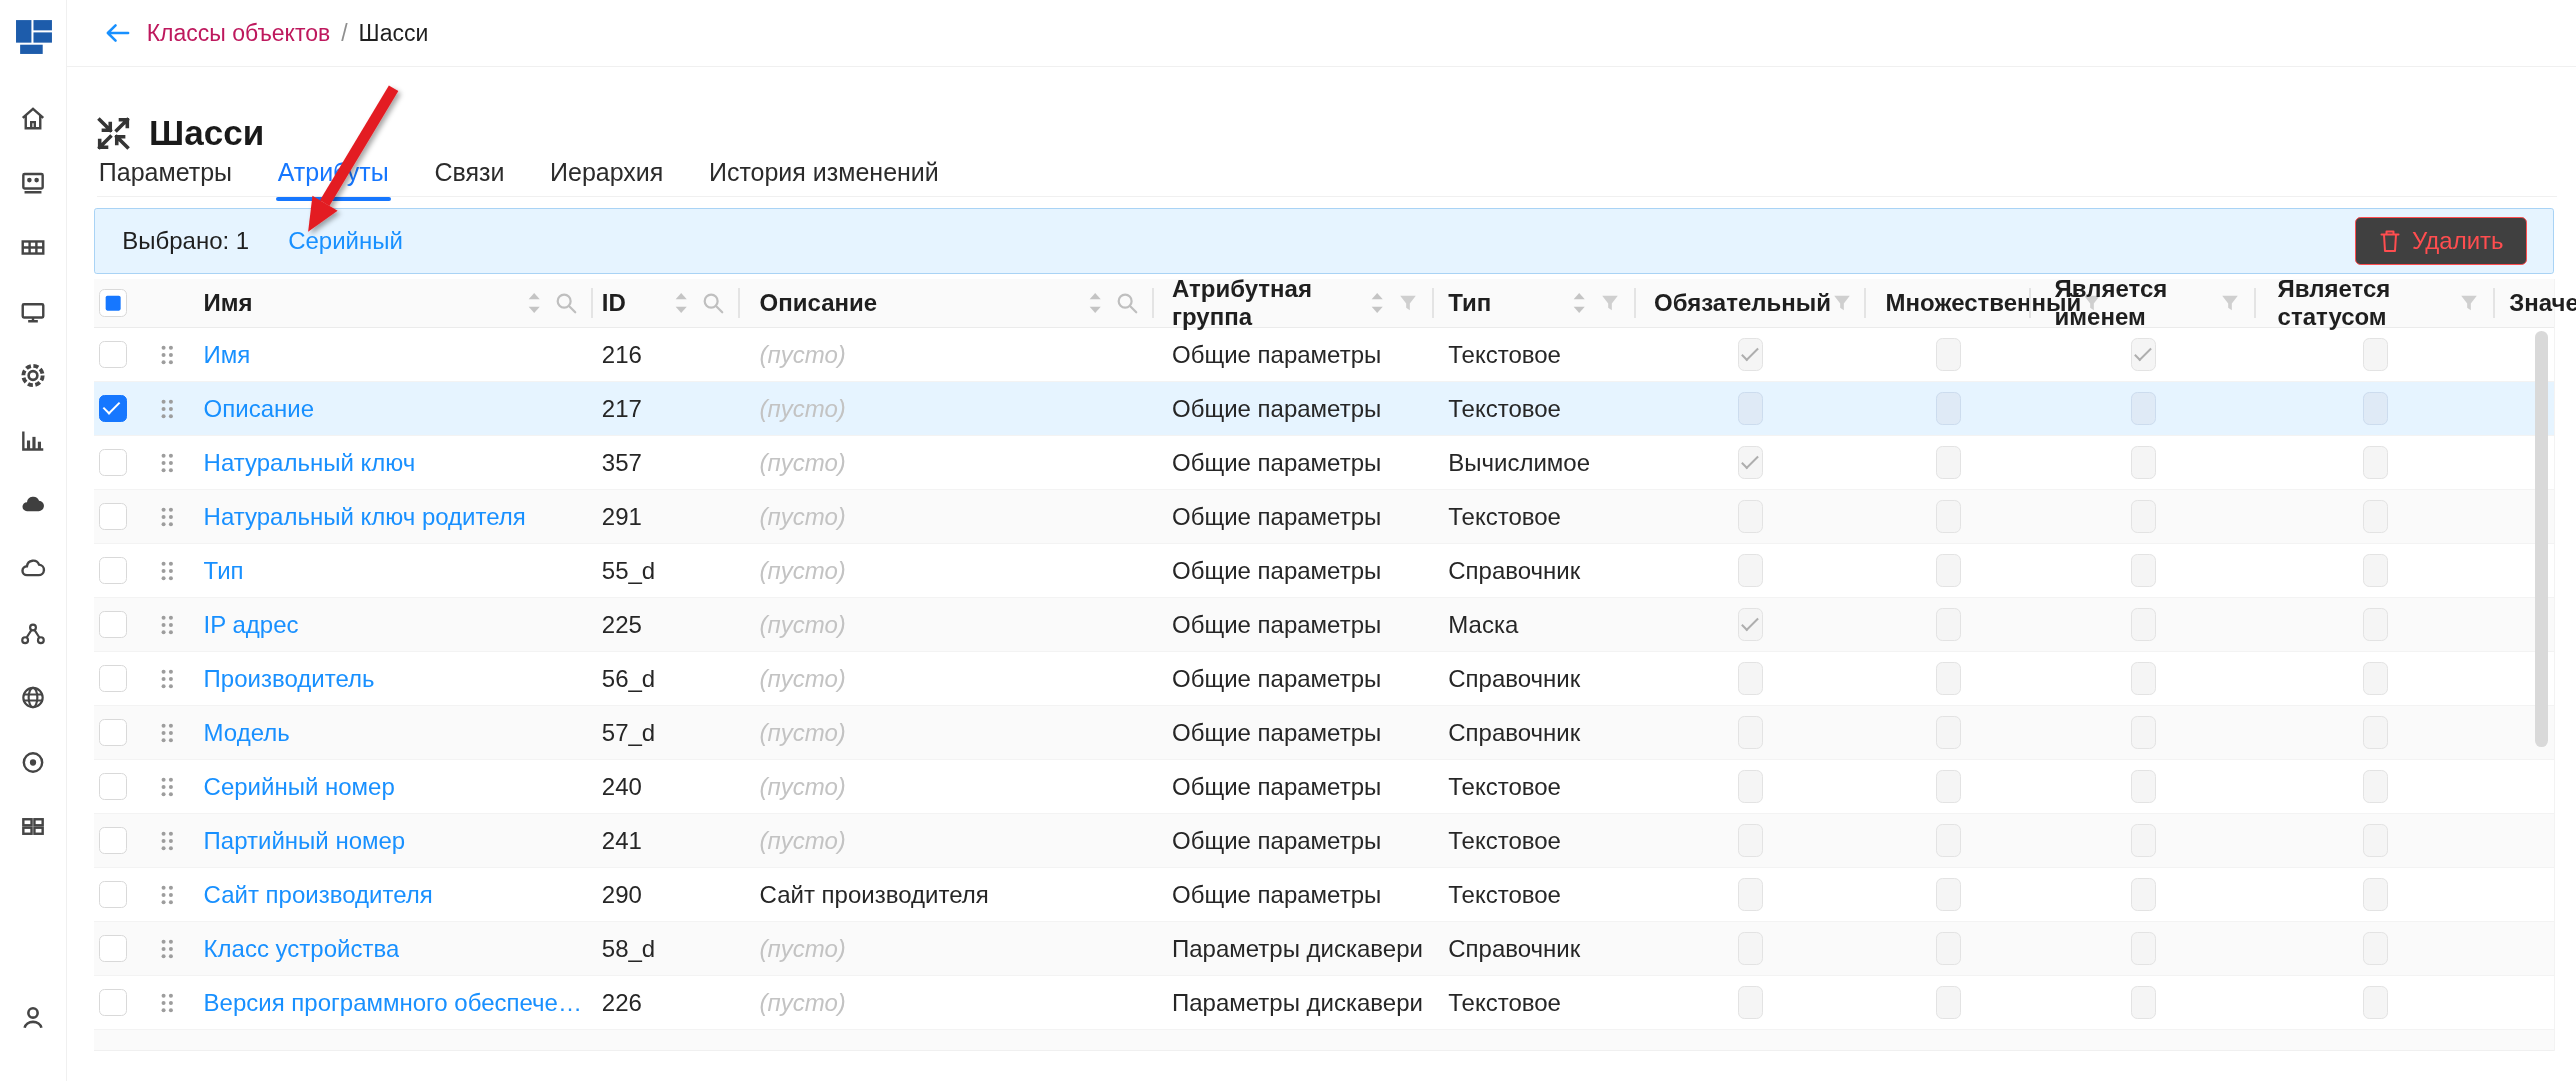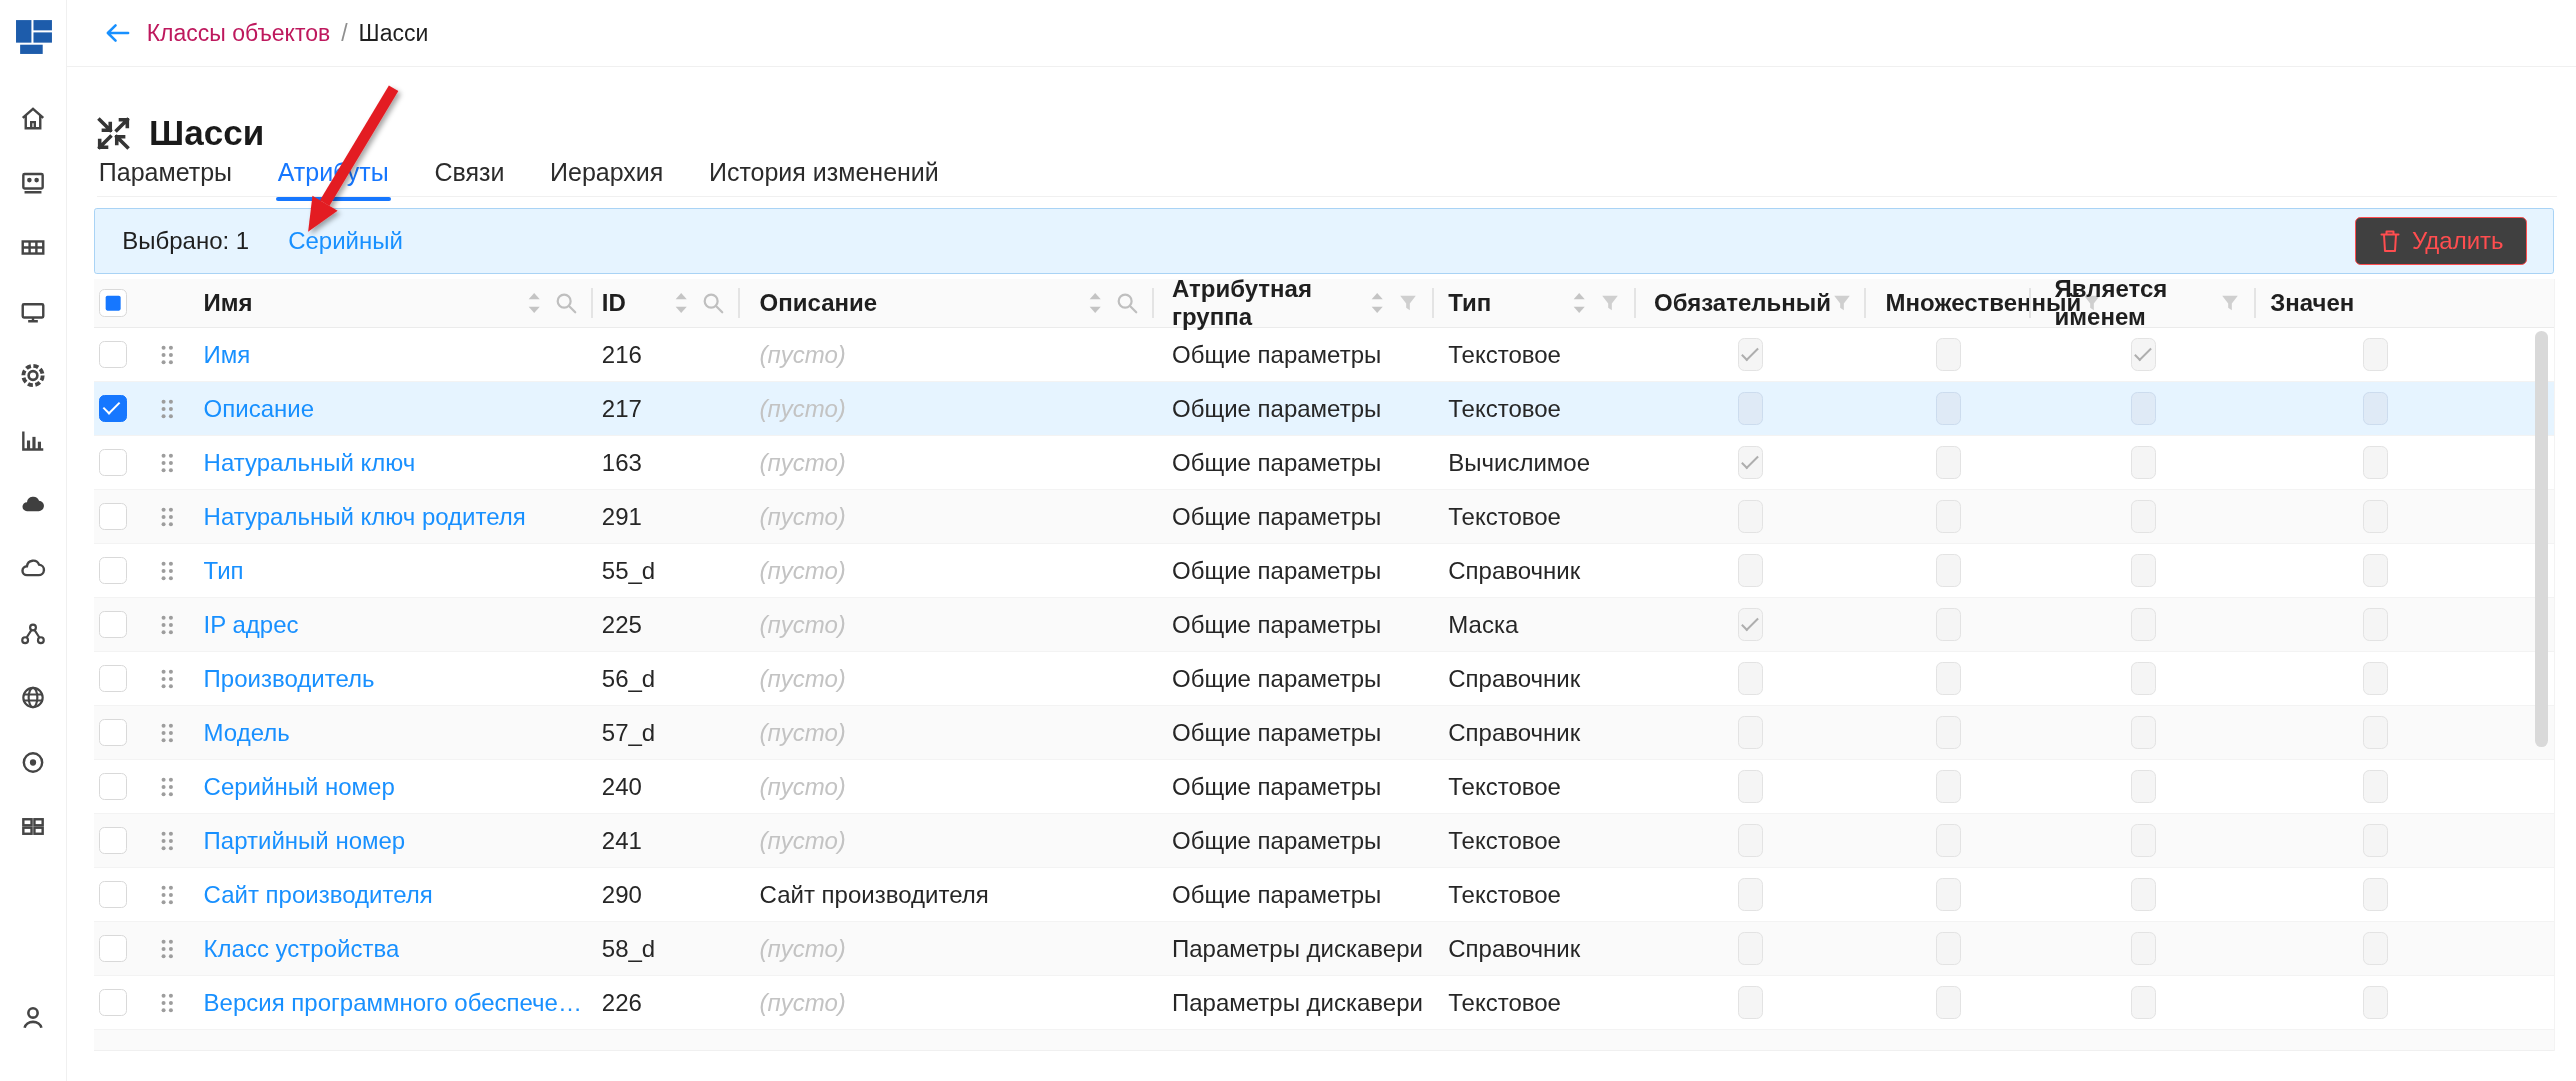--- a/index.html
+++ b/index.html
@@ -357,20 +357,30 @@
       <div class="th c9 sep">
         <span>Является именем</span>
         <span class="hicons">
           <span>
               <svg viewBox="0 0 24 24" width="22" height="22">
                 <path d="M3.5 4 H20.5 L14 12.5 V20 L10 17.2 V12.5 Z" fill="#cfcfcf"></path>
               </svg>
             </span>
         </span>
       </div>
+      <div class="th c10 sep">
+        <span>Является статусом</span>
+        <span class="hicons">
+          <span>
+              <svg viewBox="0 0 24 24" width="22" height="22">
+                <path d="M3.5 4 H20.5 L14 12.5 V20 L10 17.2 V12.5 Z" fill="#cfcfcf"></path>
+              </svg>
+            </span>
+        </span>
+      </div>
       <div class="th c11">
         <span>Значен</span>
       </div>
     </div>
 
     <div id="tbody">
   <div class="tr">
     <div class="td c0">
             <span class="cb row-cb"></span>
           </div>
@@ -464,21 +474,21 @@
                   <circle cx="13" cy="13" r="2.2"></circle>
                   <circle cx="5" cy="21" r="2.2"></circle>
                   <circle cx="13" cy="21" r="2.2"></circle>
                 </g>
               </svg>
             </span>
           </div>
     <div class="td c2">
             <a class="c-name">Натуральный ключ</a>
           </div>
-    <div class="td c3 c-id">163</div>
+    <div class="td c3 c-id">357</div>
     <div class="td c4 c-desc empty">(пусто)</div>
     <div class="td c5 c-group">Общие параметры</div>
     <div class="td c6 c-type">Вычислимое</div>
     <div class="td c7">
             <span class="cb bool-cb checked"></span>
           </div>
     <div class="td c8">
             <span class="cb bool-cb"></span>
           </div>
     <div class="td c9">

